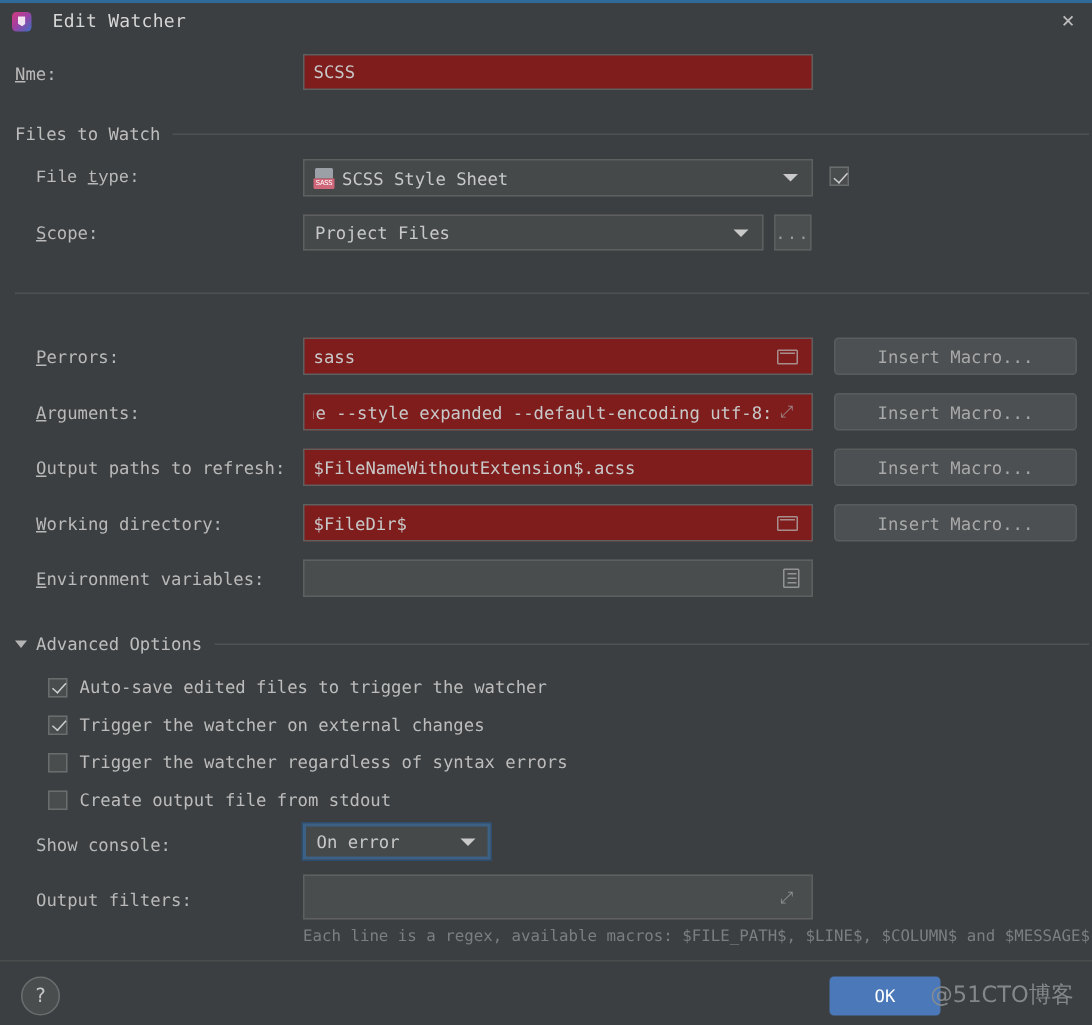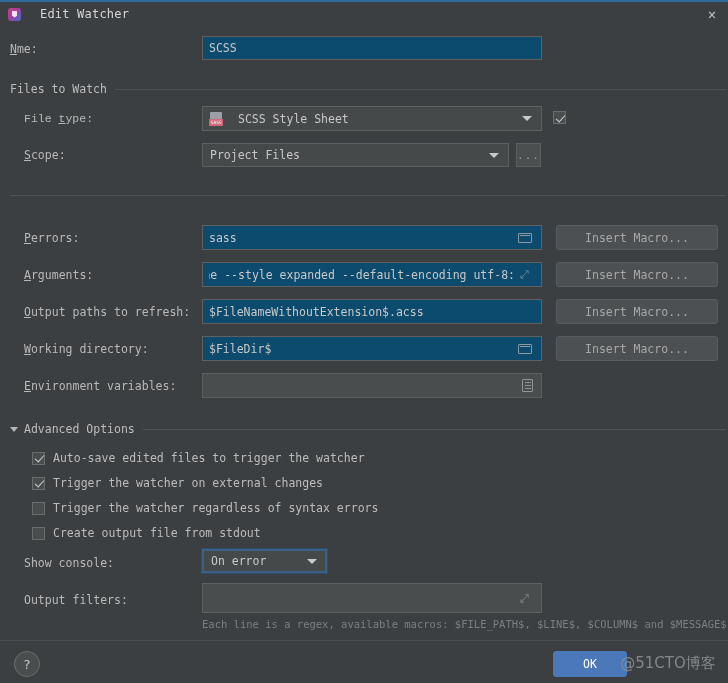--- a/index.html
+++ b/index.html
@@ -45,21 +45,21 @@
   .app-icon::after {
     content: "";
     position: absolute;
     left: 4px; top: 3px;
     width: 5px; height: 7px;
     background: #ffffff;
     opacity: .85;
     clip-path: polygon(0 0,100% 0,100% 75%,55% 100%,0 75%);
   }
   .title-text {
-    margin-left: 19px;
+    margin-left: 14px;
     font-size: 12px;
     color: #d6d6d6;
     letter-spacing: .2px;
   }
   .close-btn {
     position: absolute;
     right: 8px; top: 4px;
     width: 16px; height: 16px;
     color: #c0c0c0;
     font-size: 14px;
@@ -72,21 +72,21 @@
   .row-label {
     position: absolute;
     font-size: 11.5px;
     color: #b9b9b9;
     white-space: nowrap;
   }
   .mn { text-decoration: underline; }
 
   .field {
     position: absolute;
-    background: #0c4a6e;
+    background: #7f1d1d;
     border: 1px solid #5e6060;
     box-sizing: border-box;
     color: #c8c8c8;
     font-size: 11.5px;
     display: flex;
     align-items: center;
     padding-left: 6px;
     white-space: nowrap;
     overflow: hidden;
   }
@@ -373,21 +373,21 @@
 <div class="field" style="left:202px; top:36px; width:340px; height:24px;">
   <span>SCSS</span>
 </div>
 
 <div class="section" style="top:82px;">
   <span class="cap">Files to Watch</span>
   <span class="rule"></span>
 </div>
 
 <div class="row-label" style="left:24px; top:112px;font-family:Liberation Mono, monospace;"><span>File </span><span class="mn">t</span><span>ype:</span></div>
-<div class="combo" style="left:202px; top:106px; width:340px; height:25px;gap:10px;">
+<div class="combo" style="left:202px; top:106px; width:340px; height:25px;">
   <span class="scss-icon">
     <span class="top"></span>
     <span class="bot">SASS</span>
   </span>
   <span class="txt" style="padding-left:0">SCSS Style Sheet</span>
   <span class="arrow"></span>
 </div>
 
 <div class="cb-row" style="left:553px; top:111px;">
   <span class="cb-box checked"></span>

